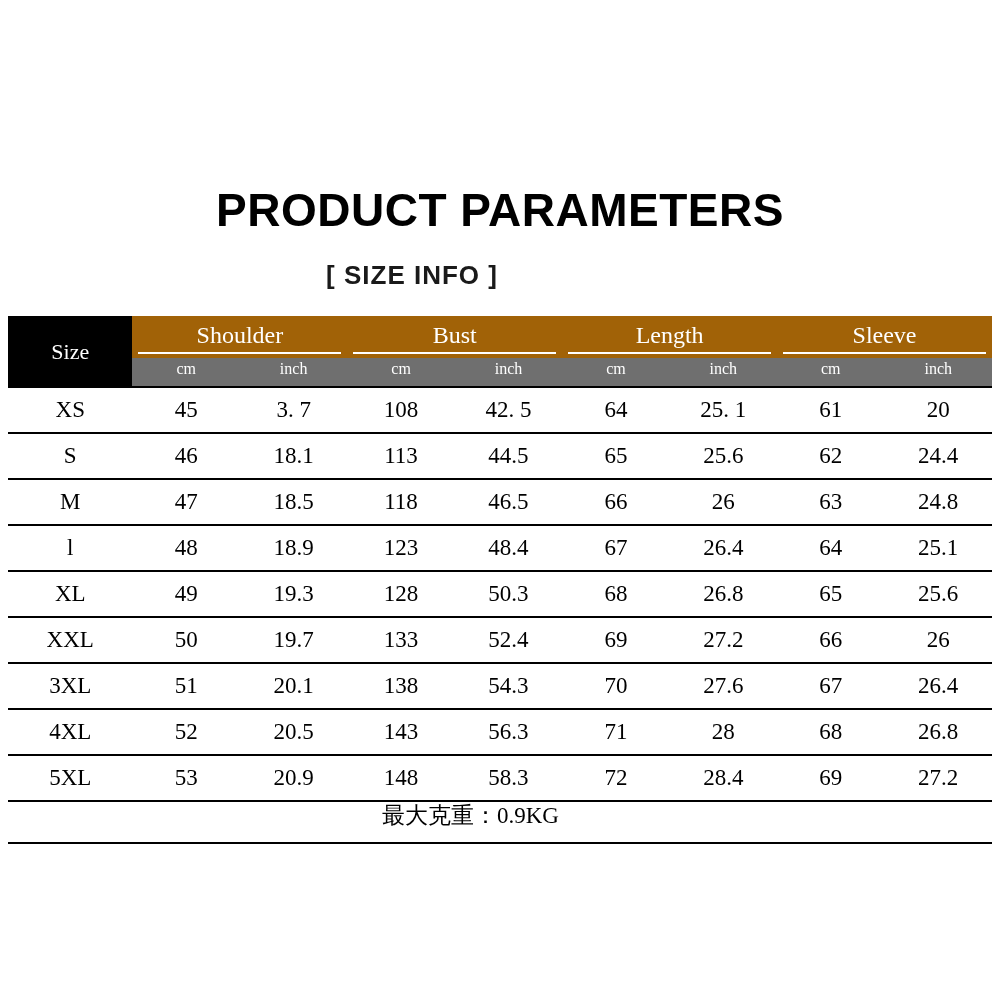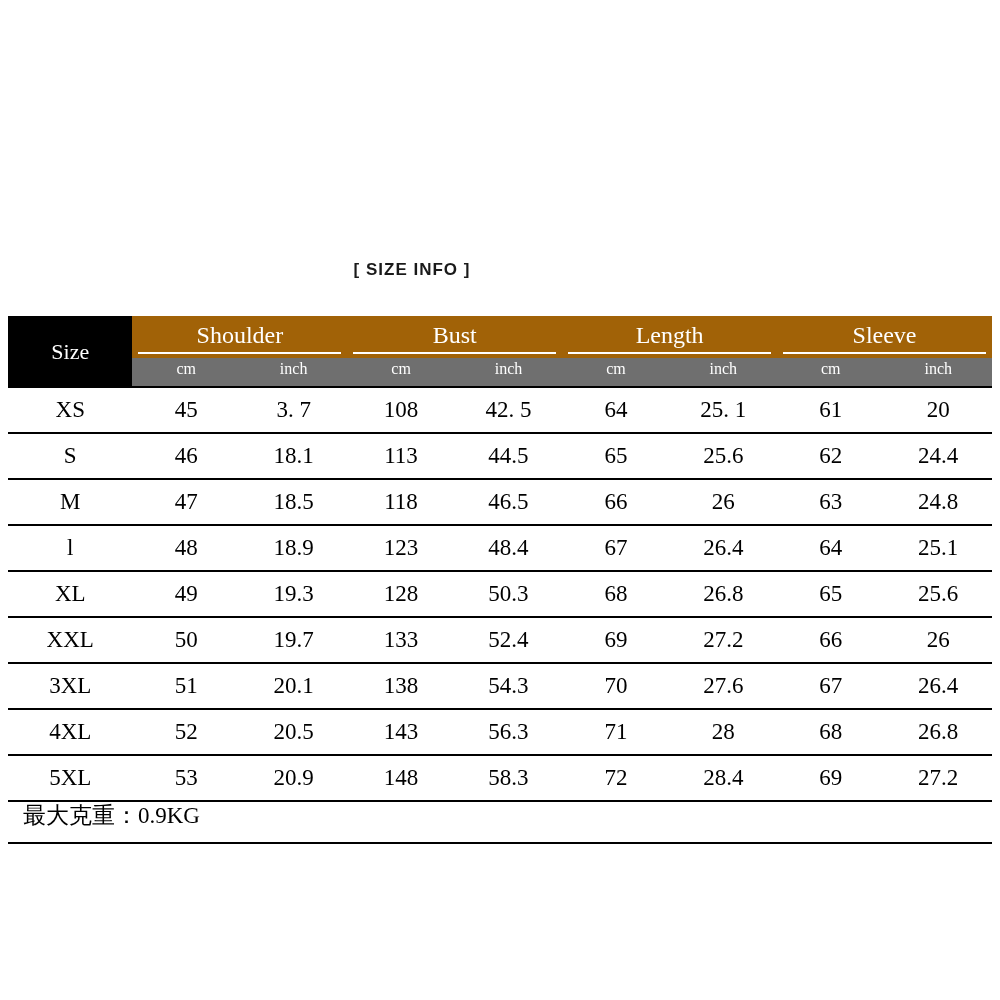--- a/index.html
+++ b/index.html
@@ -33,21 +33,21 @@
     color: #000000;
   }
   .subtitle {
     position: absolute;
     top: 260px;
     left: 0;
     width: 824px;
     text-align: center;
     font-family: "Liberation Sans", sans-serif;
     font-weight: bold;
-    font-size: 17px;
+    font-size: 26px;
     letter-spacing: 1px;
     color: #1a1a1a;
   }
   .table-wrap {
     position: absolute;
     top: 316px;
     left: 8px;
     width: 984px;
   }
   table.size-table {
@@ -102,41 +102,42 @@
   }
   tbody td.size-cell {
     font-size: 23px;
   }
   .footer-note {
     position: absolute;
     top: 800px;
     left: 0;
     width: 984px;
     padding-left: 23px;
-    text-align: left;
+    text-align: center;
     font-family: "Liberation Serif", serif;
     font-size: 23px;
     color: #000000;
     box-sizing: border-box;
     padding-right: 66px;
   }
   .bottom-rule {
     position: absolute;
     top: 842px;
     left: 8px;
     width: 984px;
     height: 2px;
     background: #000000;
   }
 </style>
 </head>
 <body>
 
 <div class="page">
 
+  <div class="title">PRODUCT PARAMETERS</div>
   <div class="subtitle">[ SIZE  INFO ]</div>
 
   <div class="table-wrap">
     <table class="size-table">
       <colgroup>
         <col class="c-size">
         <col class="c-num">
           <col class="c-num">
         <col class="c-num">
           <col class="c-num">

